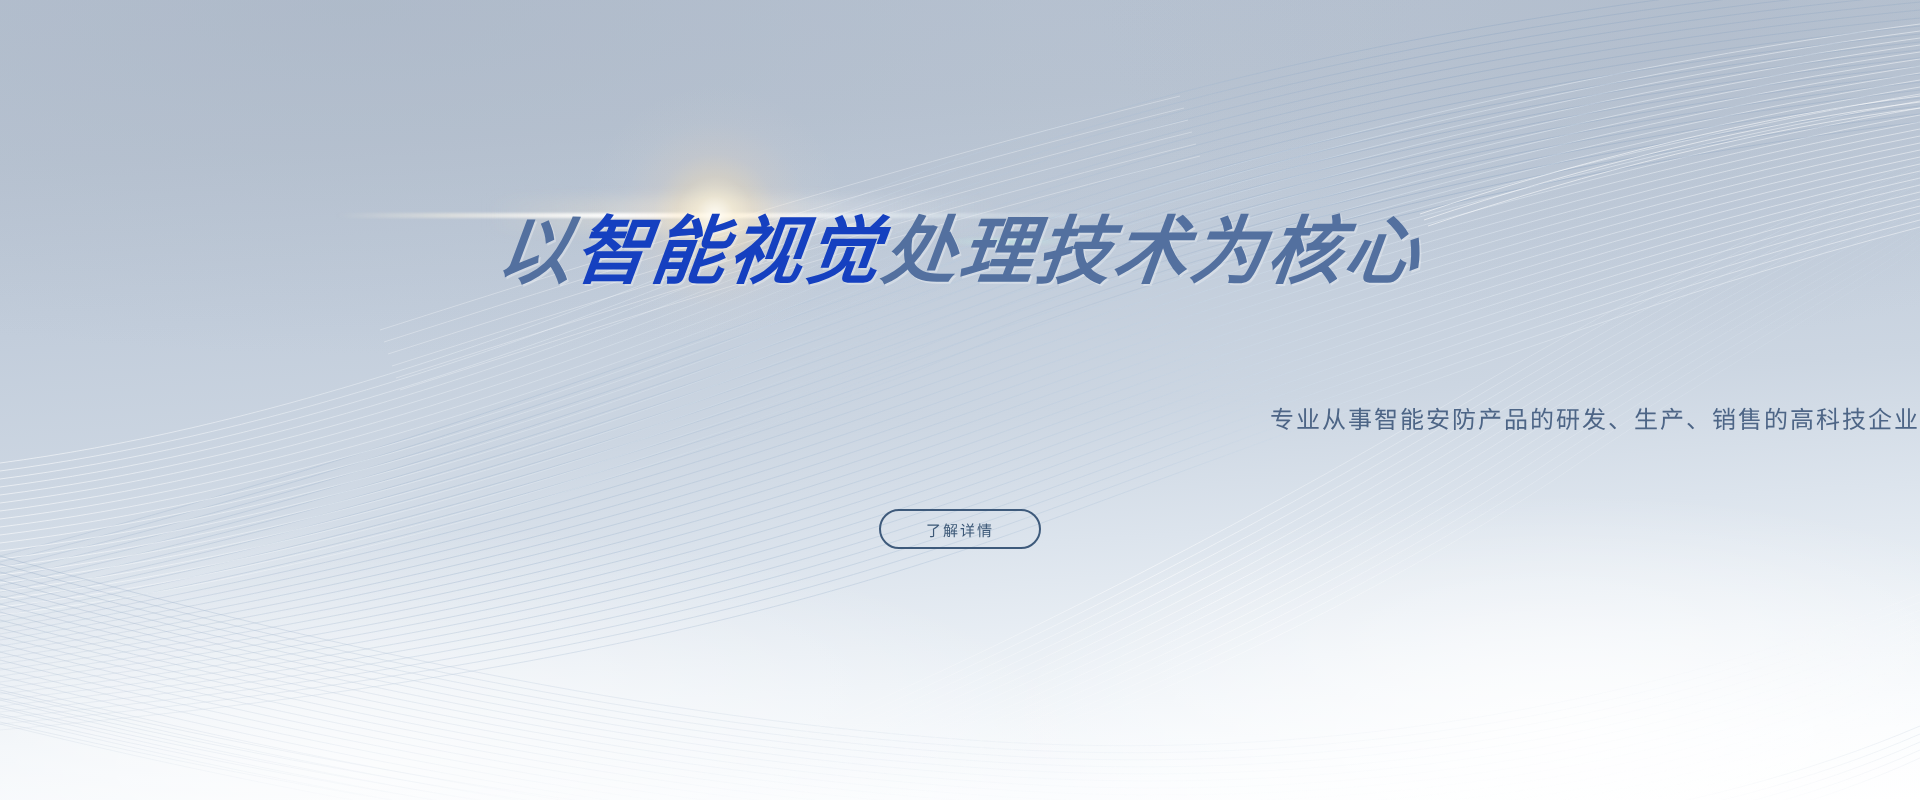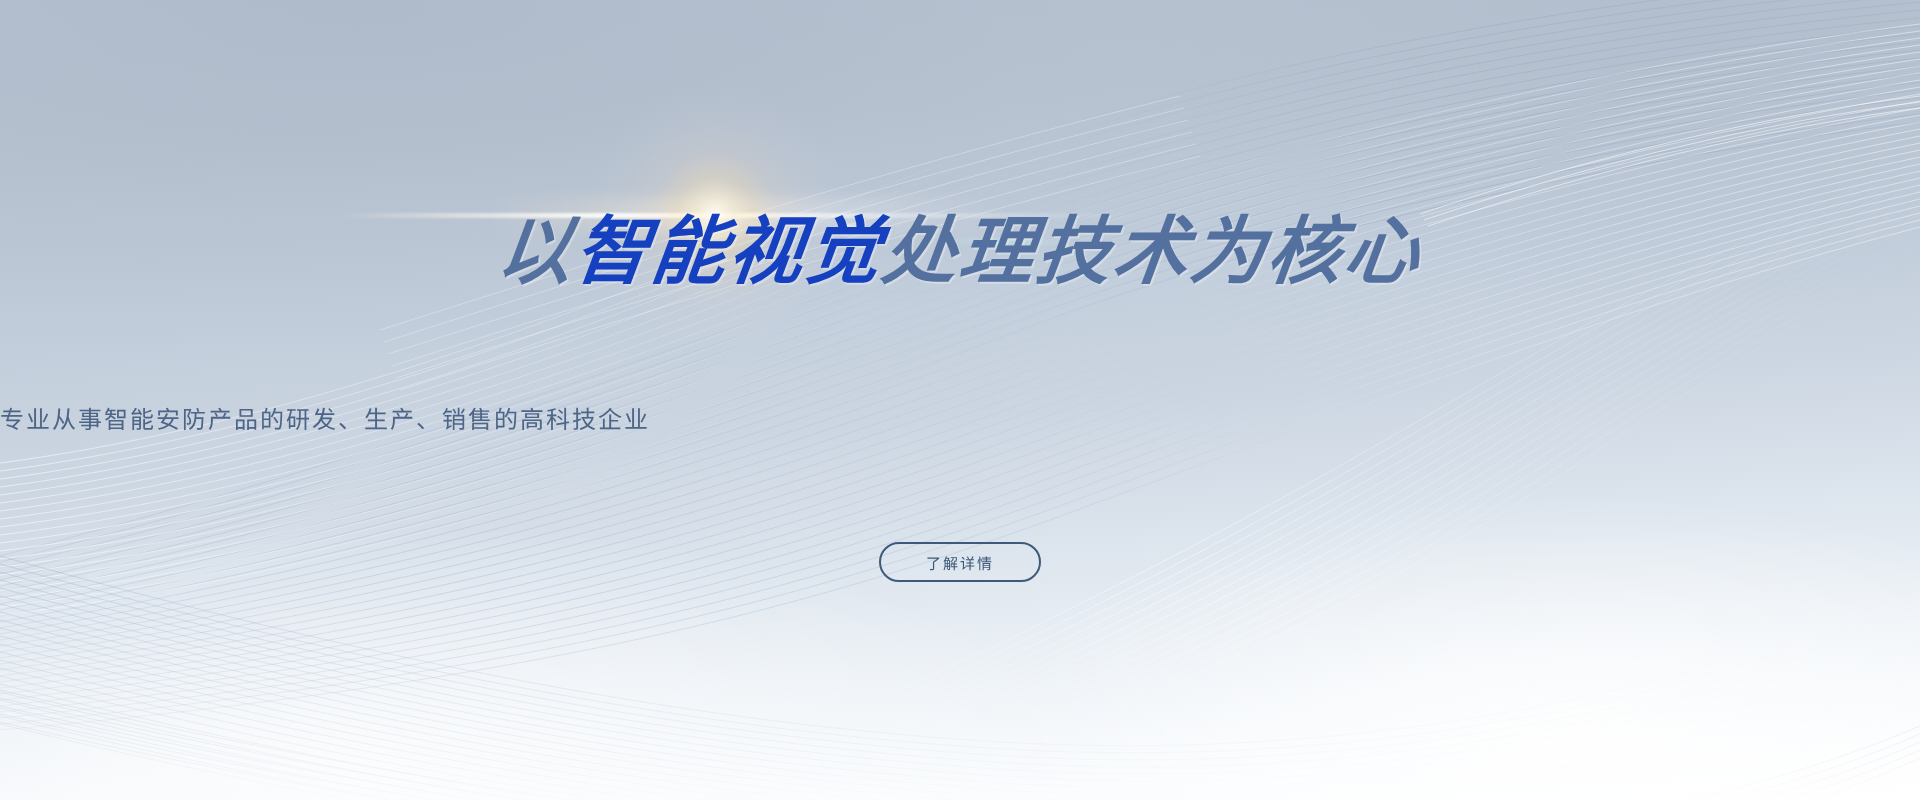--- a/index.html
+++ b/index.html
@@ -169,21 +169,21 @@
     transform: skewX(-7deg);
   }
   .hero-title .accent {
     color: #1540c0;
   }
 
   .hero-subtitle {
     position: absolute;
     top: 400px;
     left: 0; right: 0;
-    text-align: left;
+    text-align: right;
     font-family: "DejaVu Sans", "Liberation Sans", sans-serif;
     font-size: 24px;
     letter-spacing: 2px;
     color: #4d6586;
     white-space: nowrap;
   }
 
   .cta-wrap {
     position: absolute;
     top: 509px;
@@ -200,21 +200,20 @@
     box-sizing: border-box;
     border: 2px solid #3e5a7b;
     border-radius: 20px;
     background: transparent;
     color: #3c5877;
     font-family: "DejaVu Sans", "Liberation Sans", sans-serif;
     font-size: 15px;
     letter-spacing: 2px;
     cursor: pointer;
     padding: 0;
-    margin-top: 33px;
   }
 </style>
 </head>
 <body>
 
 <div class="hero">
 
   <div class="wash-a"></div>
   <div class="wash-b"></div>
   <div class="wash-c"></div>

